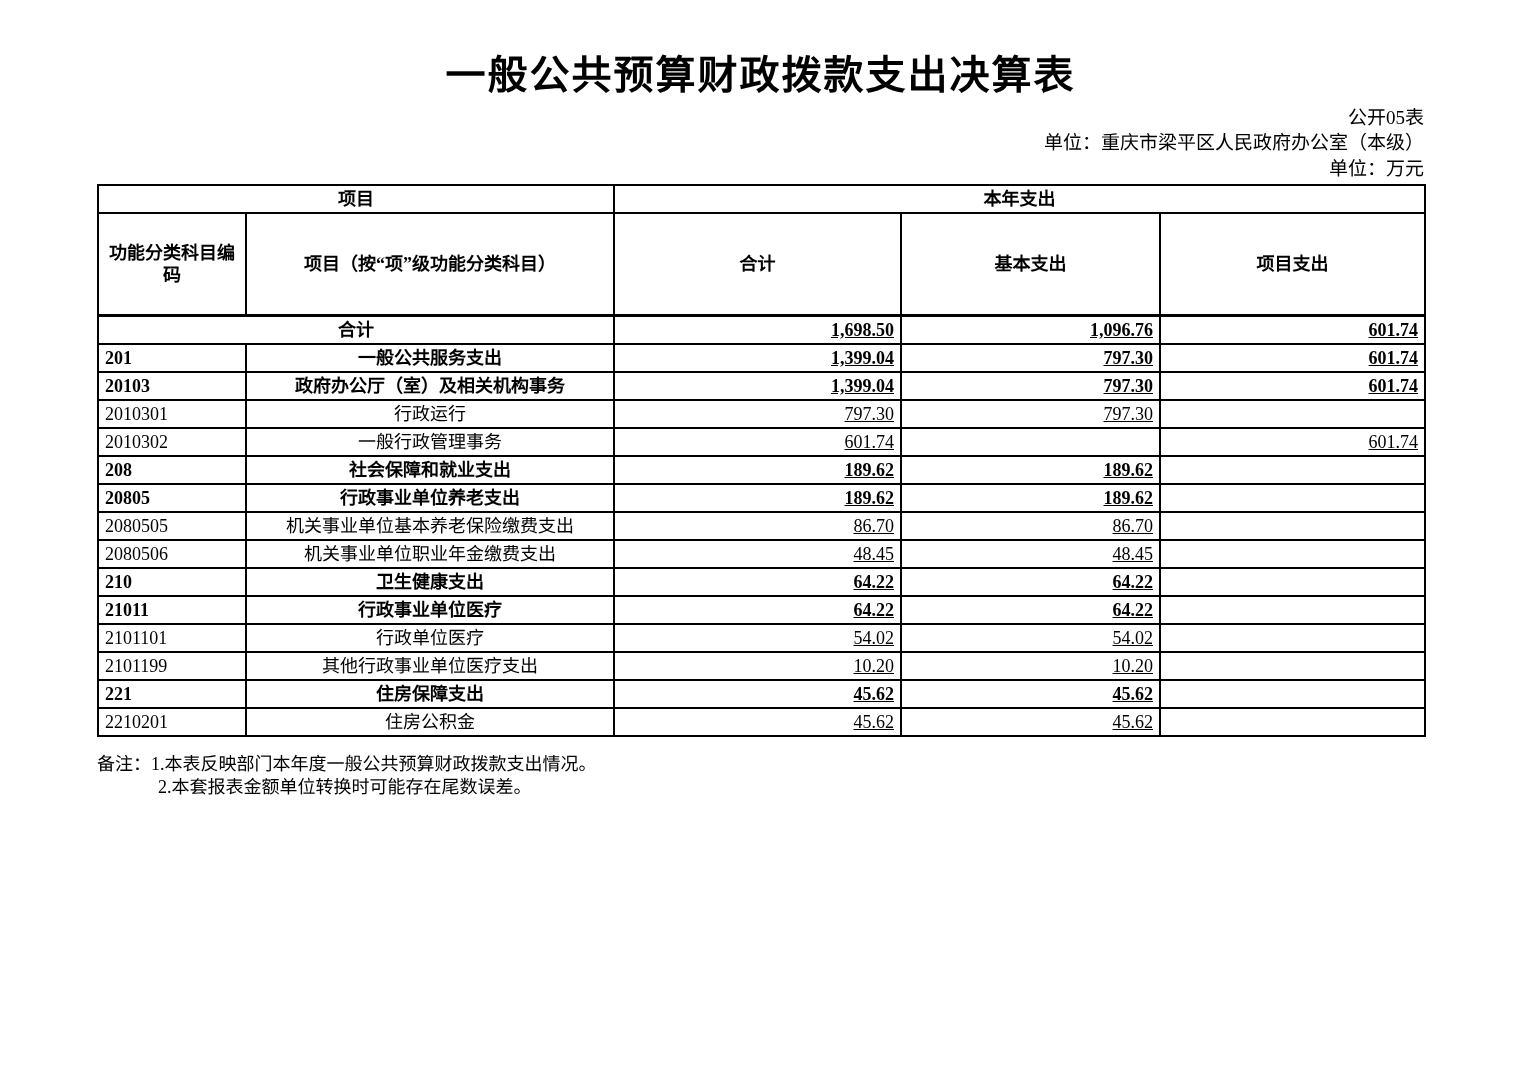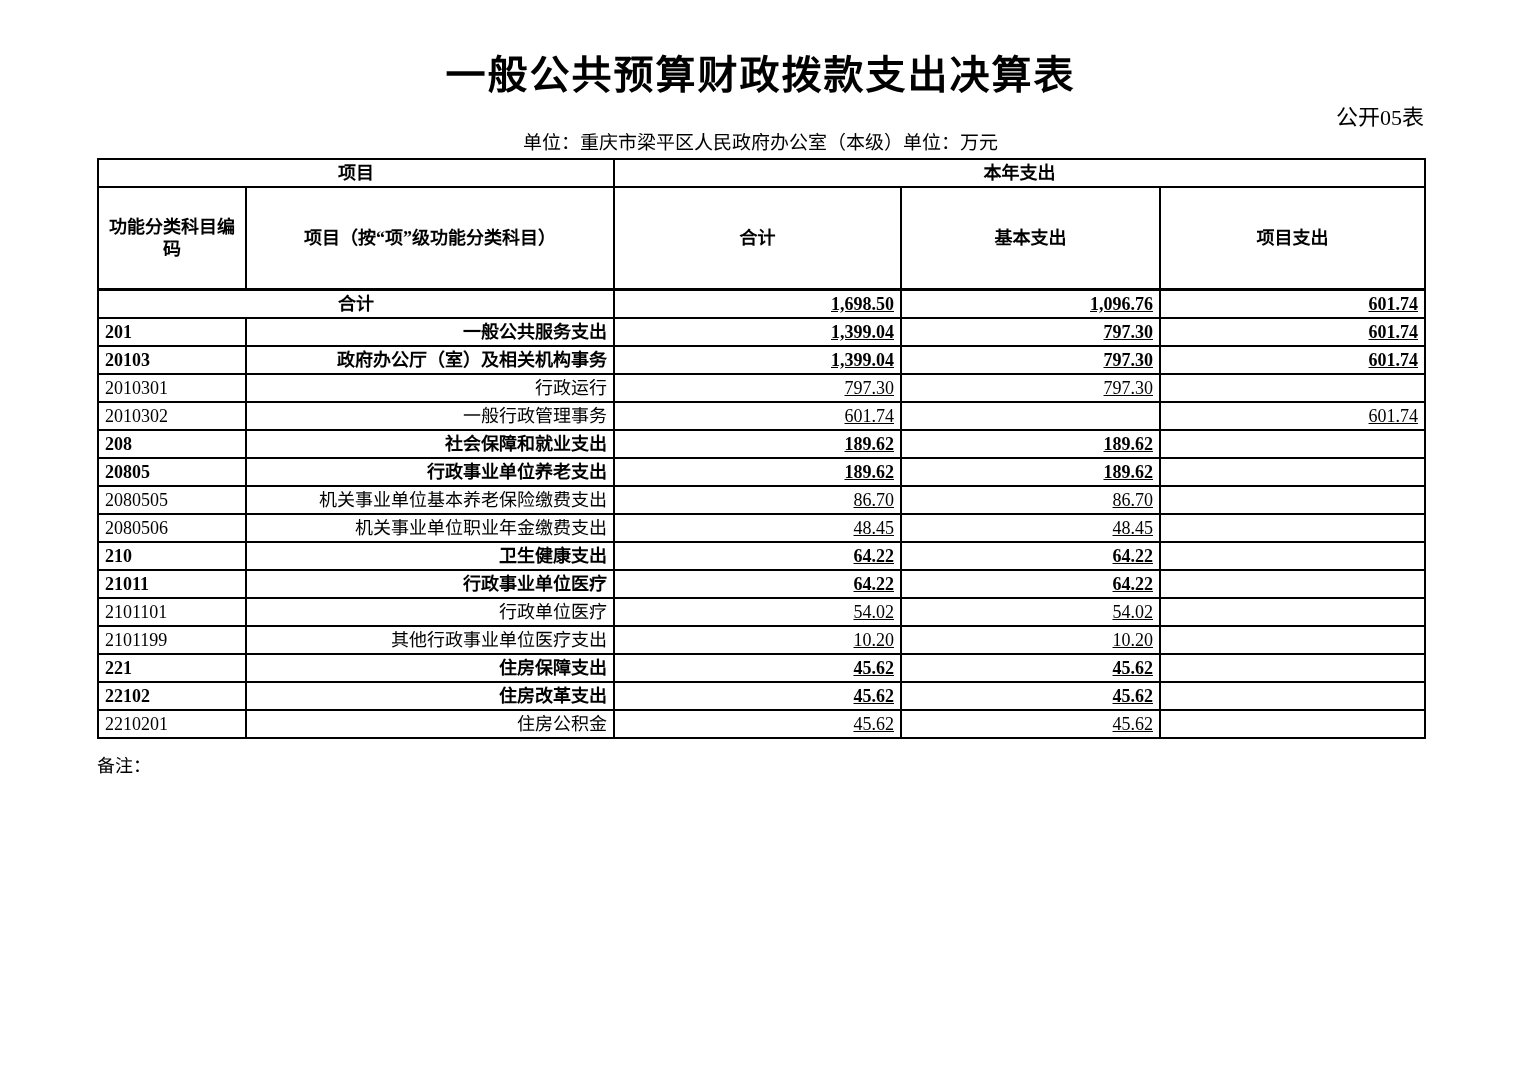--- a/index.html
+++ b/index.html
@@ -25,30 +25,31 @@
     padding-top: 52px;
     text-align: center;
     font-size: 40px;
     font-weight: bold;
     letter-spacing: 2px;
     line-height: 1.2;
   }
   .table-code-line {
     margin-top: 6px;
     text-align: right;
-    font-size: 22px;
+    font-size: 19px;
     line-height: 24px;
   }
   .meta-line {
     display: flex;
-    justify-content: center;
+    justify-content: flex-start;
     align-items: flex-end;
     font-size: 19px;
     line-height: 26px;
     margin-bottom: 2px;
+    flex-direction: column;
   }
   table.budget {
     border-collapse: collapse;
     table-layout: fixed;
     width: 1327px;
     font-size: 18px;
   }
   table.budget th, table.budget td {
     border: 2px solid #000;
     padding: 0 6px;
@@ -58,21 +59,21 @@
   table.budget thead th {
     font-weight: bold;
     text-align: center;
     vertical-align: middle;
   }
   tr.group-row th { height: 26px; }
   tr.cols-row th { height: 100px; }
   thead tr.cols-row th { border-bottom: 3px solid #000; }
   tbody td { height: 26px; vertical-align: middle; }
   td.code { text-align: left; font-family: "Liberation Serif", "DejaVu Serif", serif; }
-  td.name { text-align: right; }
+  td.name { text-align: center; }
   td.num  { text-align: right; font-variant-numeric: tabular-nums; text-decoration: underline; }
   td.merged-title { text-align: center; }
   tr.lvl-bold td { font-weight: bold; }
   .notes {
     display: flex;
     margin-top: 16px;
     font-size: 18px;
     line-height: 23px;
   }
   .notes .label { white-space: nowrap; }
@@ -205,35 +206,32 @@
           <td class="num">10.20</td>
           <td class="num"></td>
         </tr>
         <tr class="lvl-bold">
           <td class="code">221</td>
           <td class="name">住房保障支出</td>
           <td class="num">45.62</td>
           <td class="num">45.62</td>
           <td class="num"></td>
         </tr>
-        <tr class="lvl-bold">
-          <td class="code">22102</td>
-          <td class="name">住房改革支出</td>
-          <td class="num">45.62</td>
-          <td class="num">45.62</td>
-          <td class="num"></td>
-        </tr>
         <tr>
           <td class="code">2210201</td>
           <td class="name">住房公积金</td>
           <td class="num">45.62</td>
           <td class="num">45.62</td>
           <td class="num"></td>
         </tr>
       </tbody>
     </table>
 
     <div class="notes">
       <span class="label">备注：</span>
+      <div>
+        <div>1.本表反映部门本年度一般公共预算财政拨款支出情况。</div>
+        <div class="line2">2.本套报表金额单位转换时可能存在尾数误差。</div>
+      </div>
     </div>
 
   </div>
 </div>
 
 </body></html>

